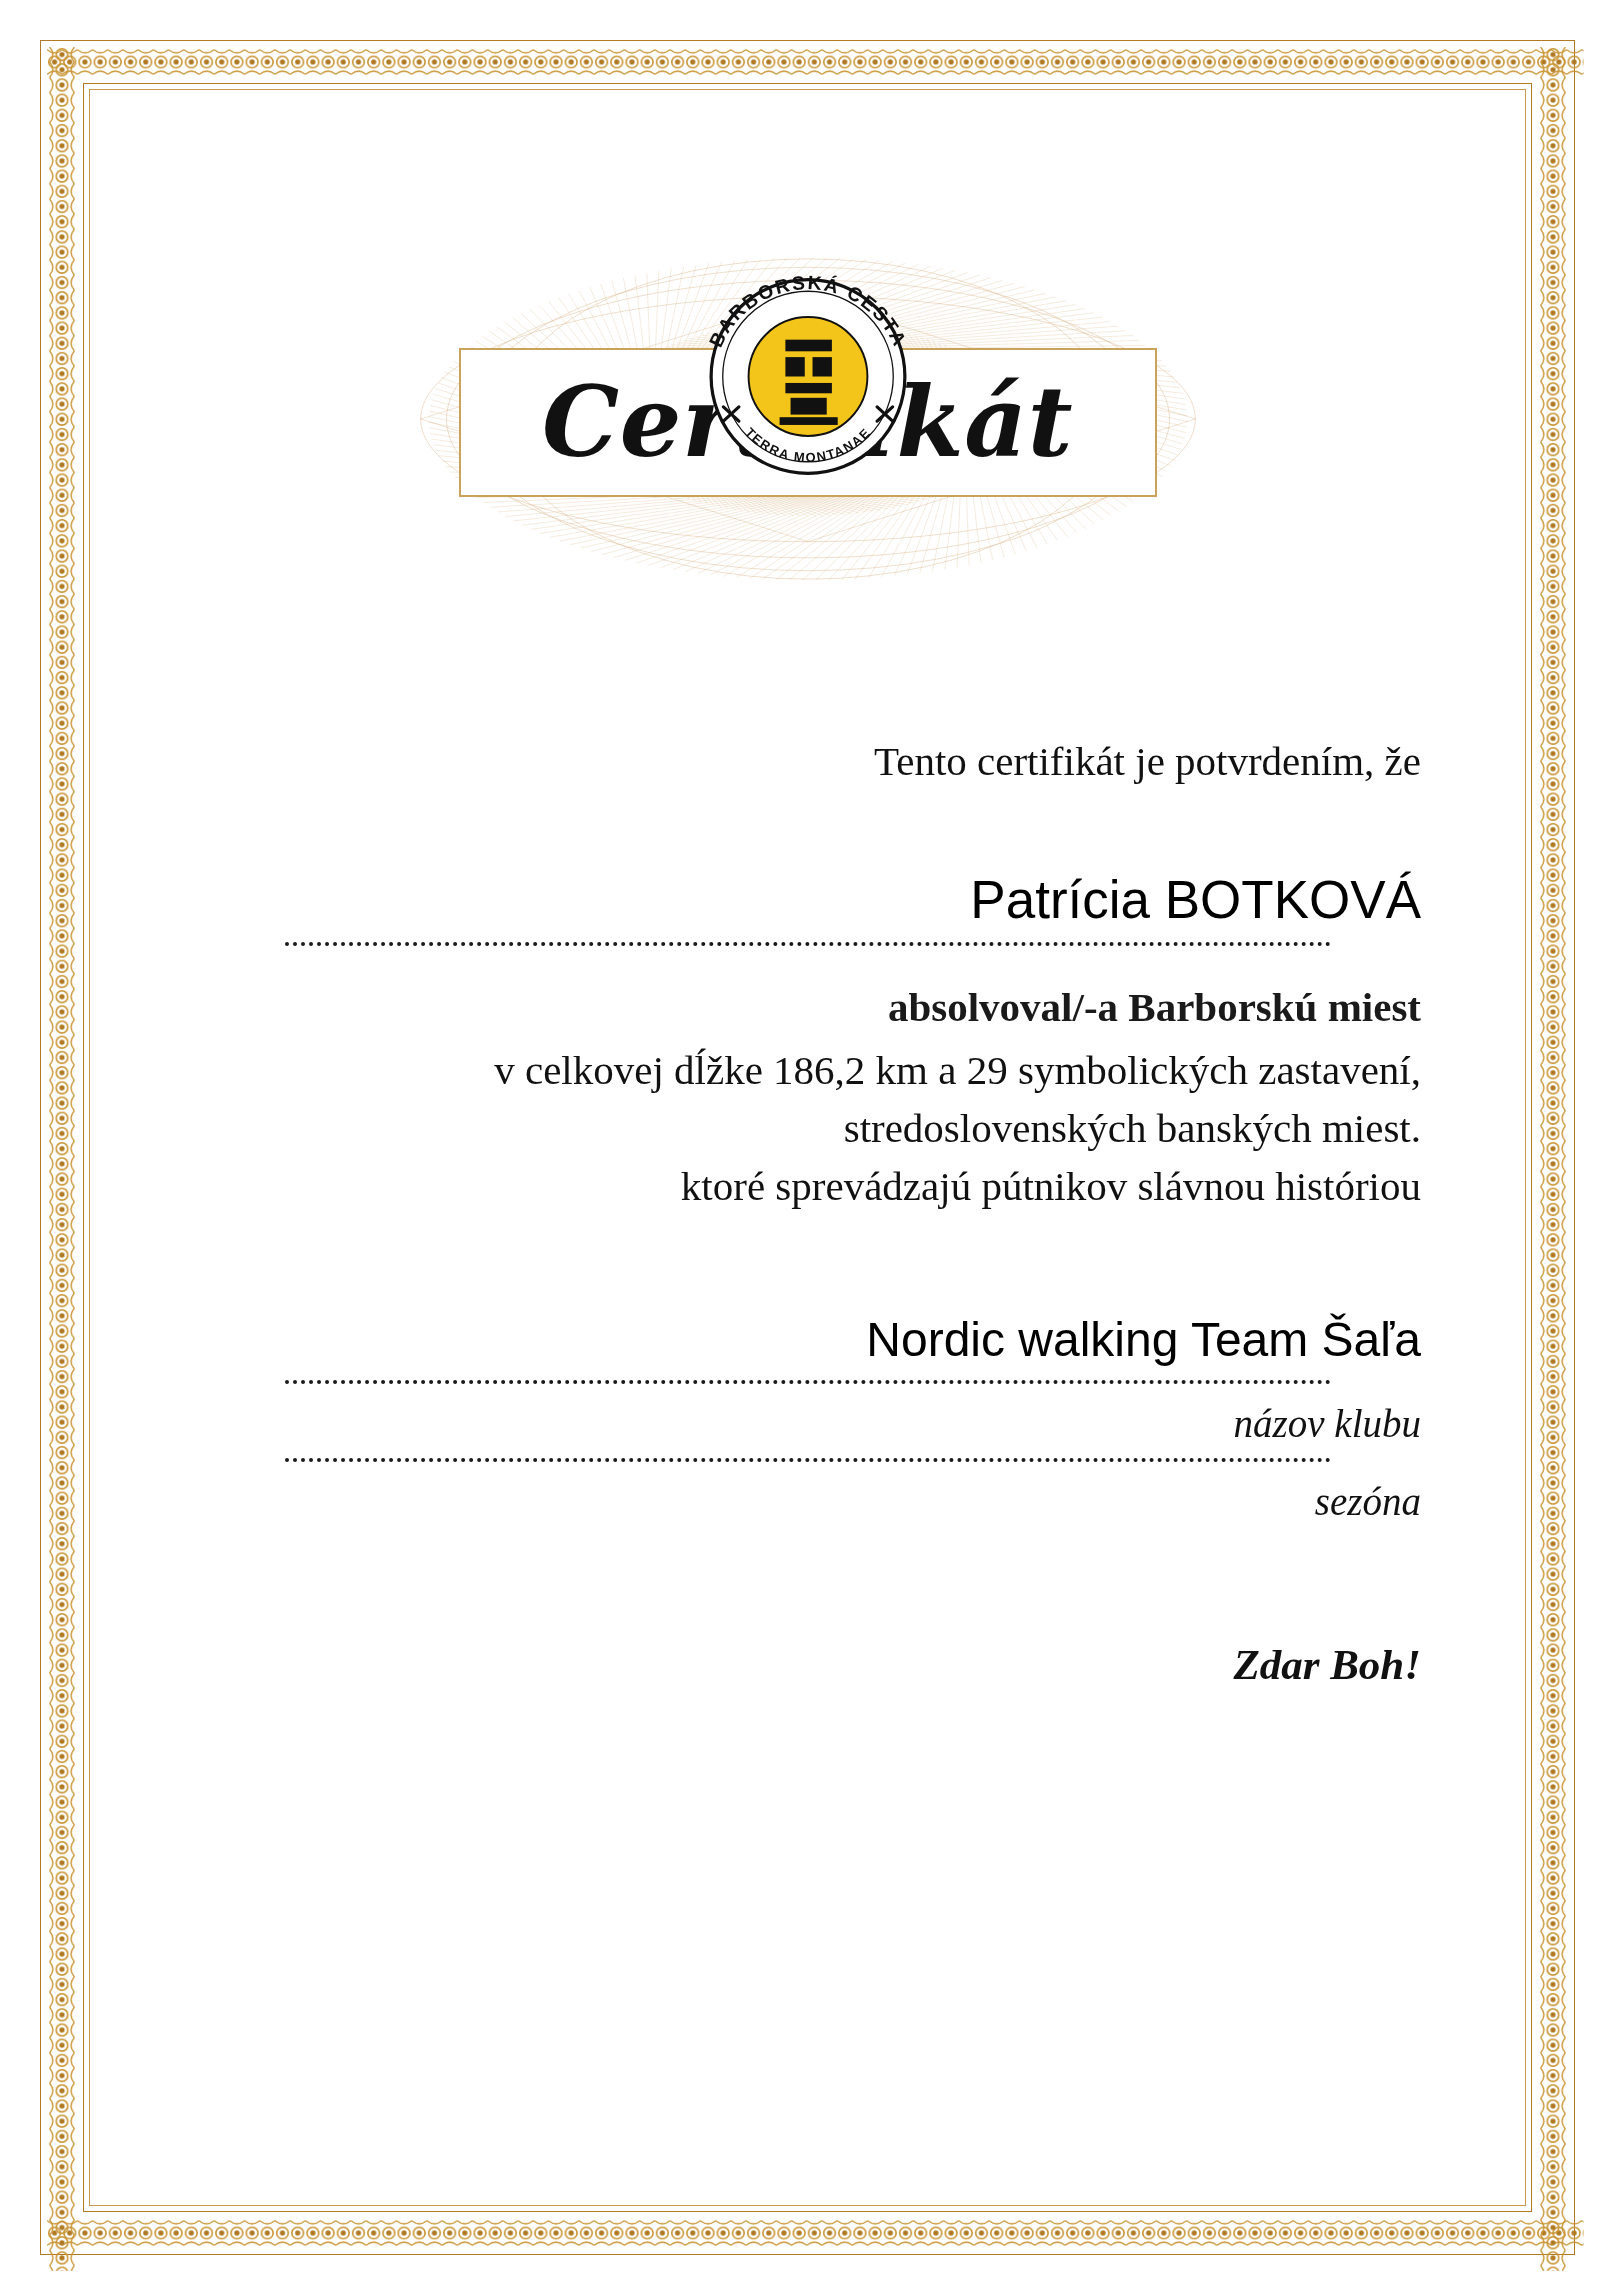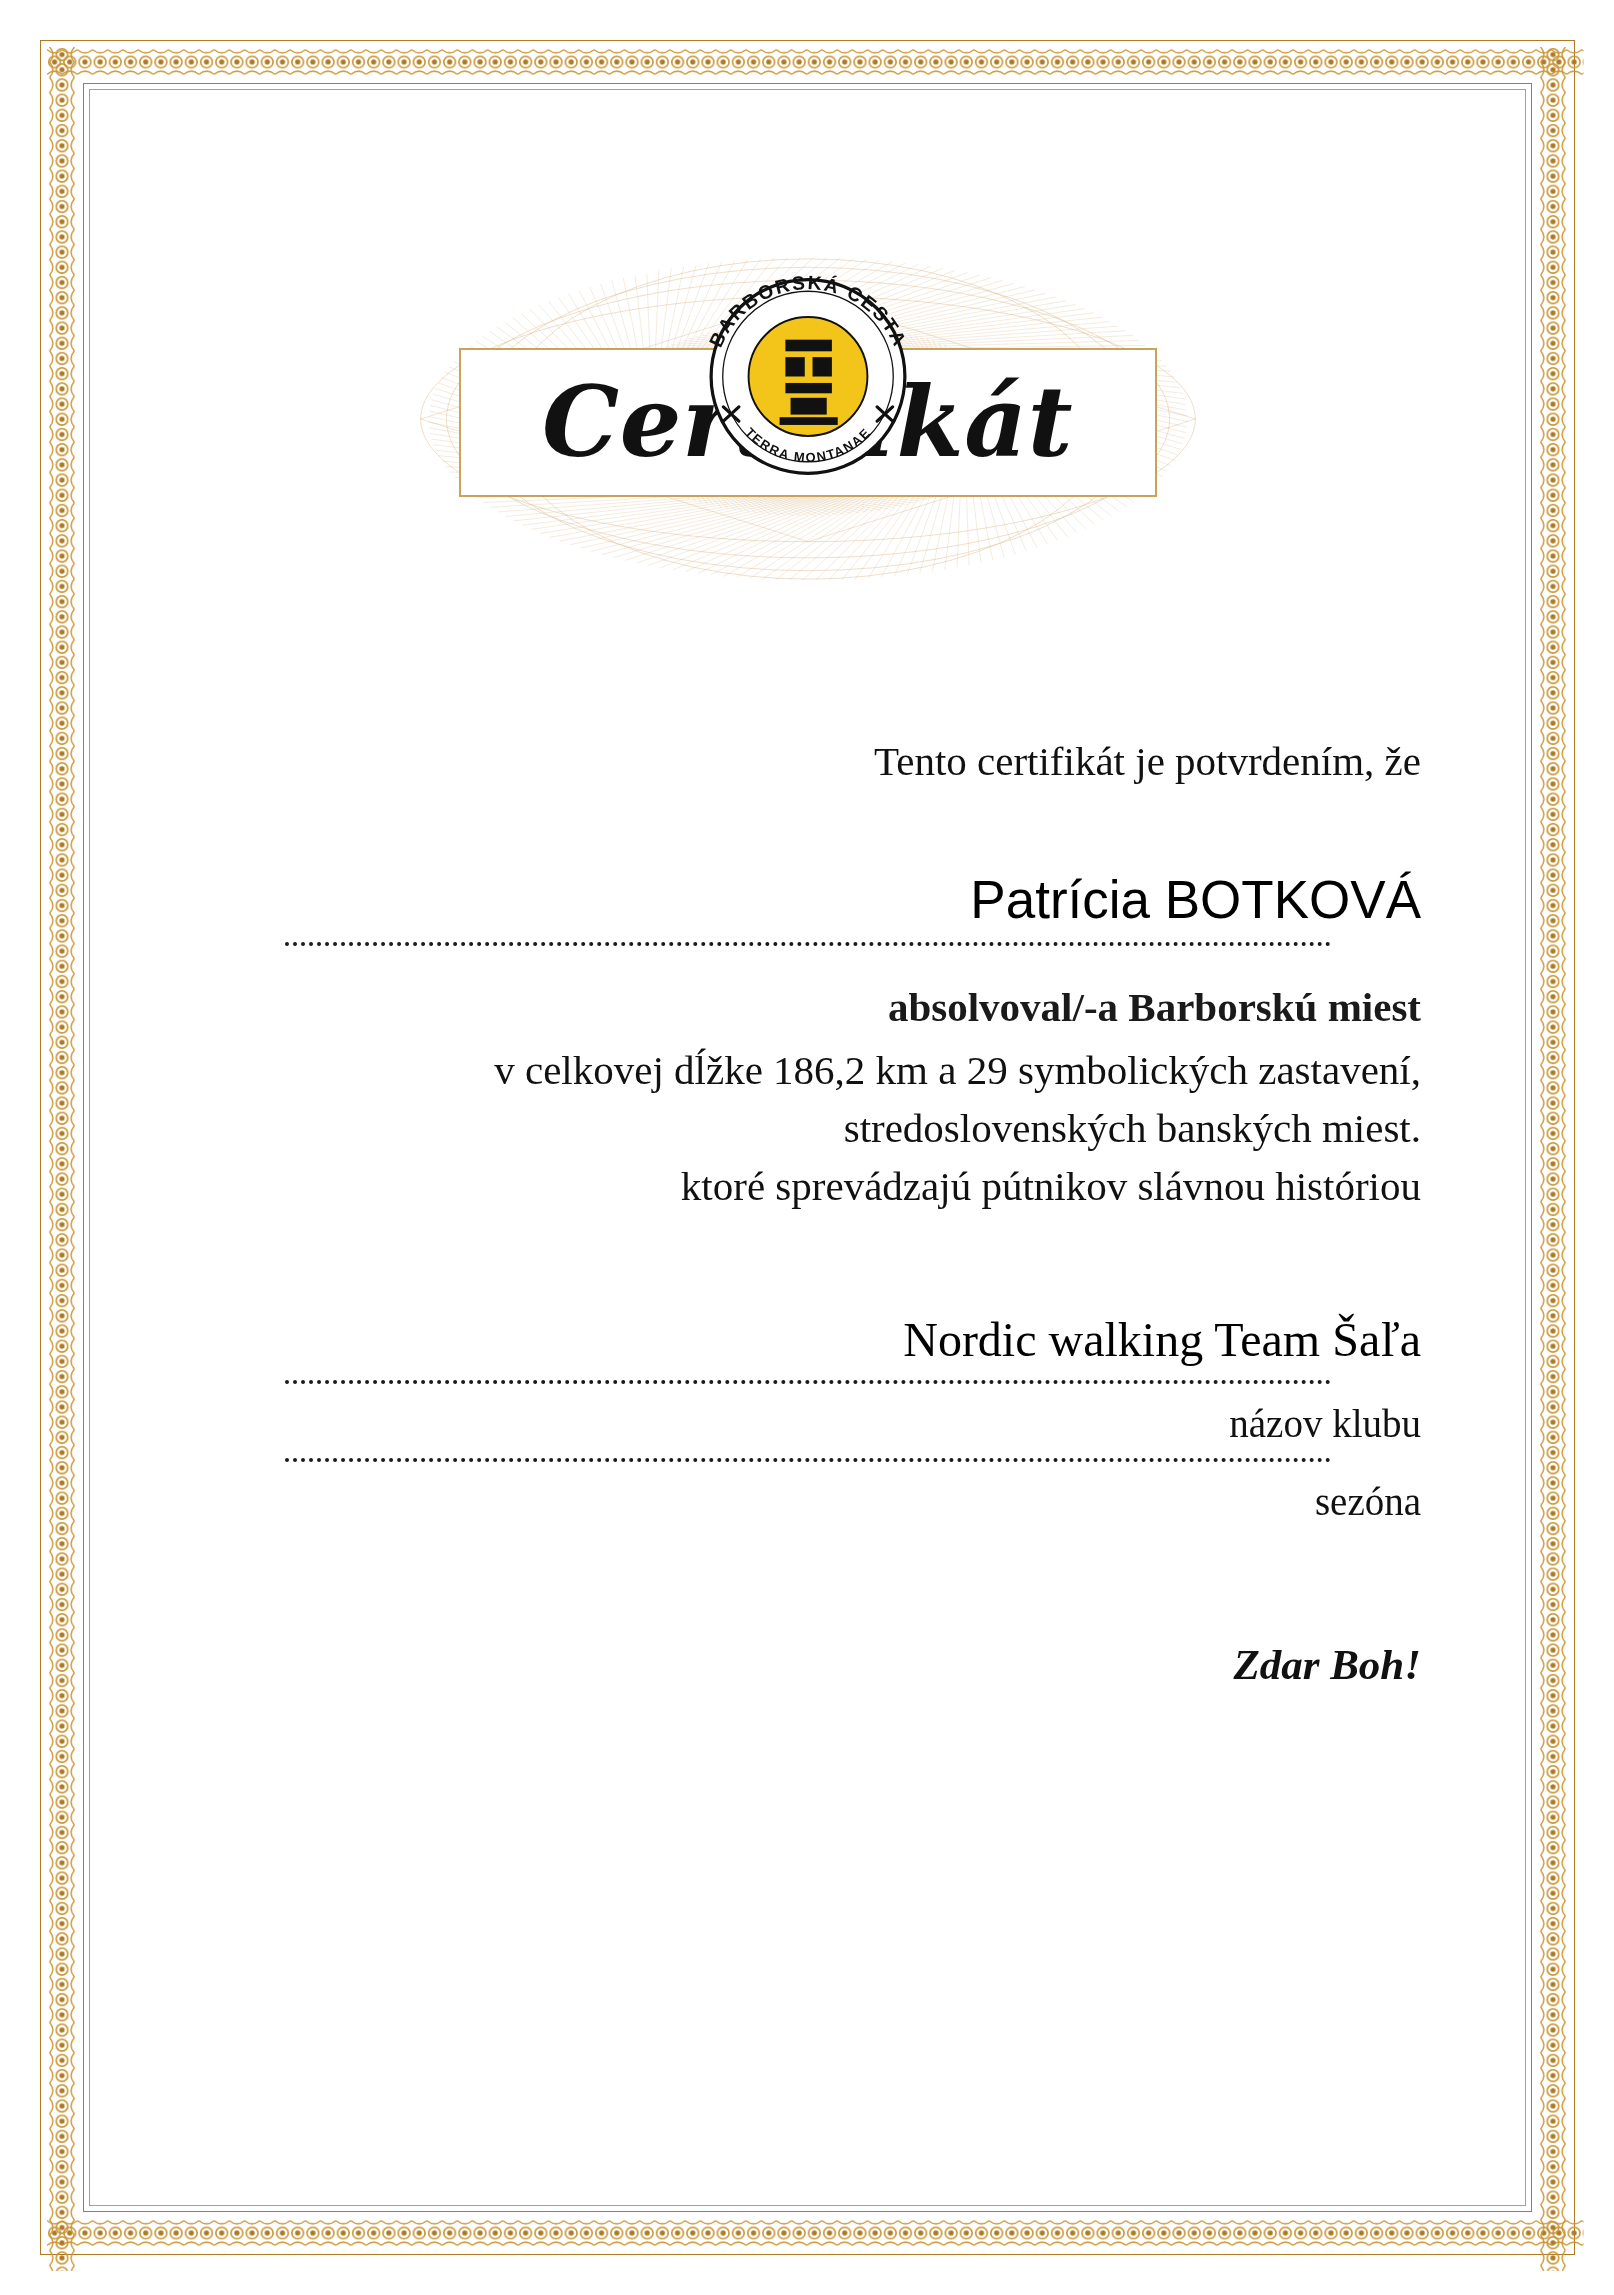--- a/index.html
+++ b/index.html
@@ -147,28 +147,29 @@
     color: #1a1a1a;
   }
   .para {
     margin-top: 10px;
     font-size: 41px;
     line-height: 1.42;
     color: #111;
   }
   .club {
     margin-top: 97px;
-    font-family: Liberation Serif, serif;
+    font-family: Liberation Sans, sans-serif;
     font-size: 48px;
     color: #000;
   }
   .caption {
     margin-top: 17px;
     font-size: 39px;
     color: #111;
+    font-style: italic;
   }
   .season {
     margin-top: 59px;
     font-family: "Liberation Sans", sans-serif;
     font-size: 54px;
     color: #000;
   }
   .closing {
     margin-top: 116px;
     font-weight: 700;

